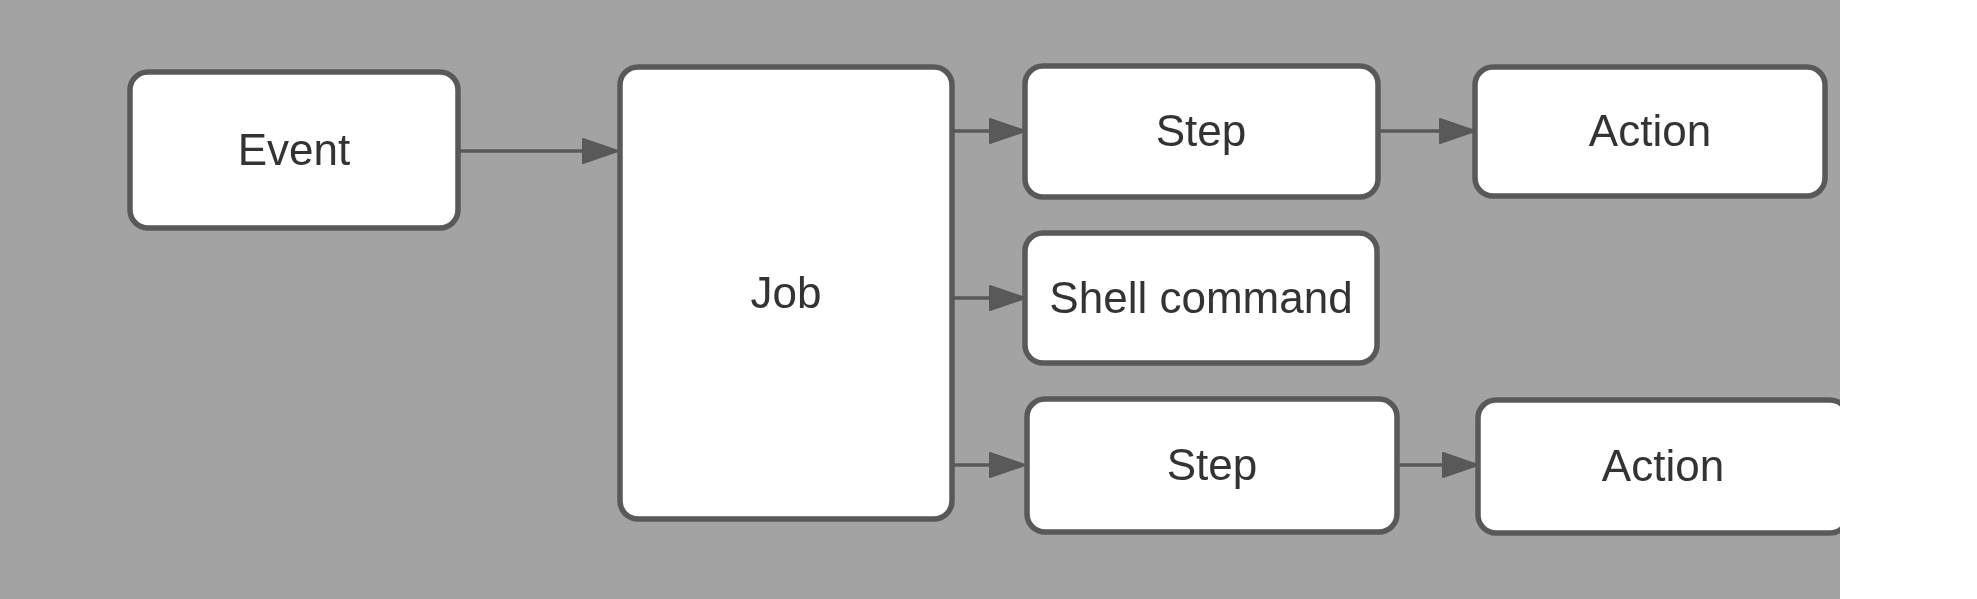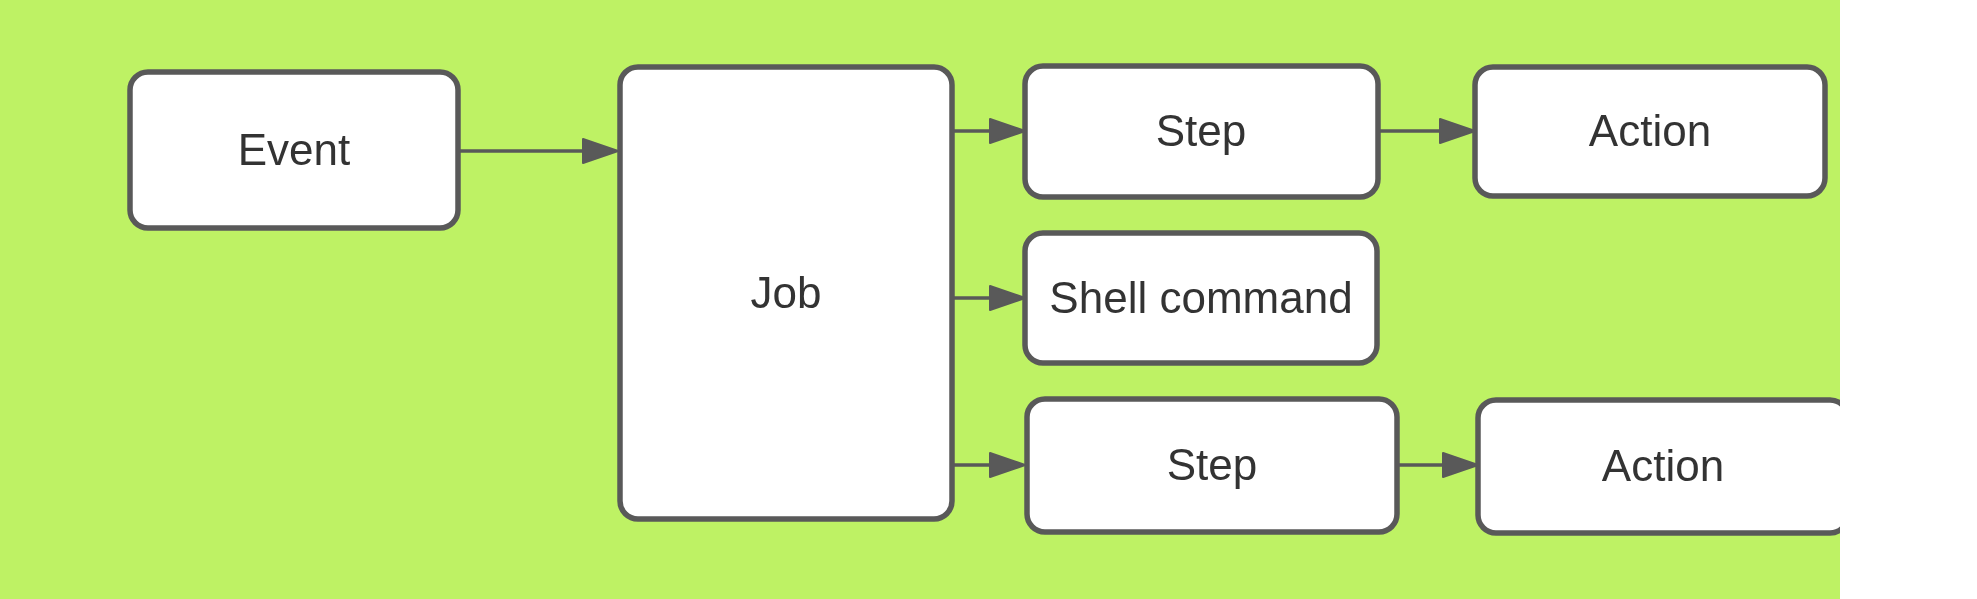--- a/index.html
+++ b/index.html
@@ -4,21 +4,21 @@
 <style>
   html, body {
     margin: 0;
     padding: 0;
     background: #ffffff;
   }
   .canvas-wrap {
     position: relative;
     width: 1840px;
     height: 599px;
-    background: #bef264;
+    background: #a3a3a3;
     overflow: hidden;
   }
   svg.flowchart {
     display: block;
     width: 1977px;
     height: 599px;
   }
   .node-rect {
     fill: #ffffff;
     stroke: #595959;

